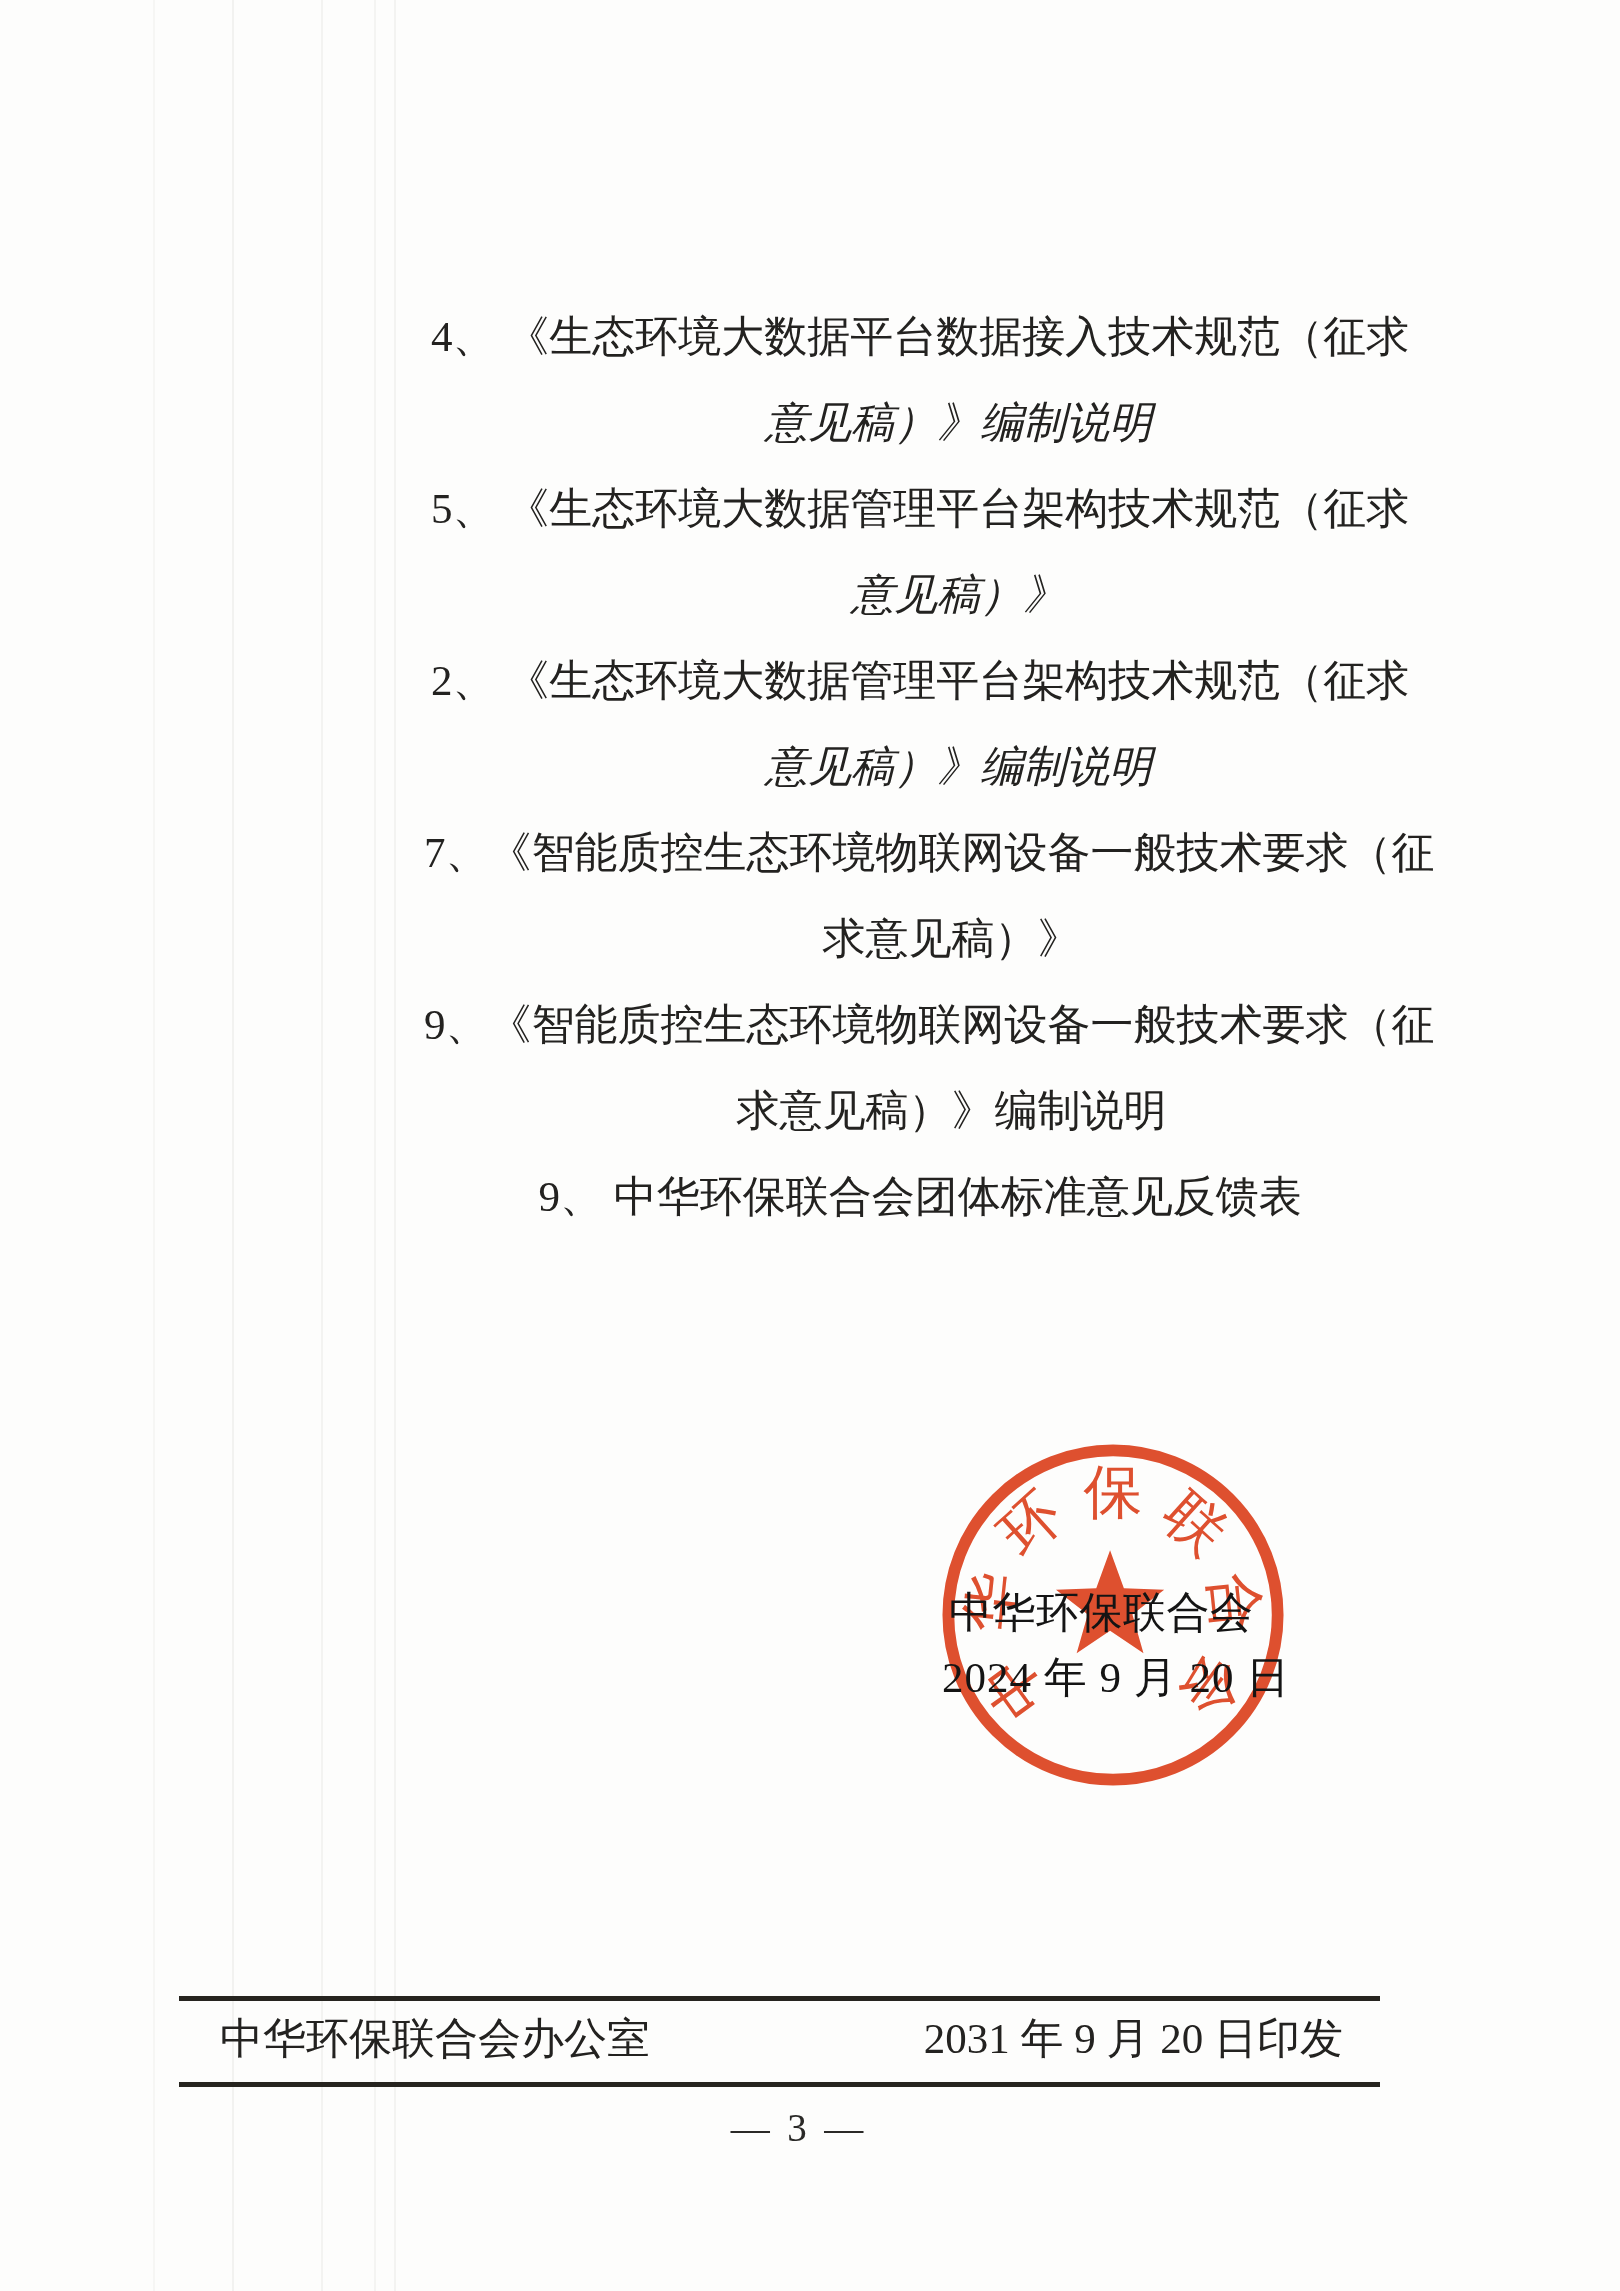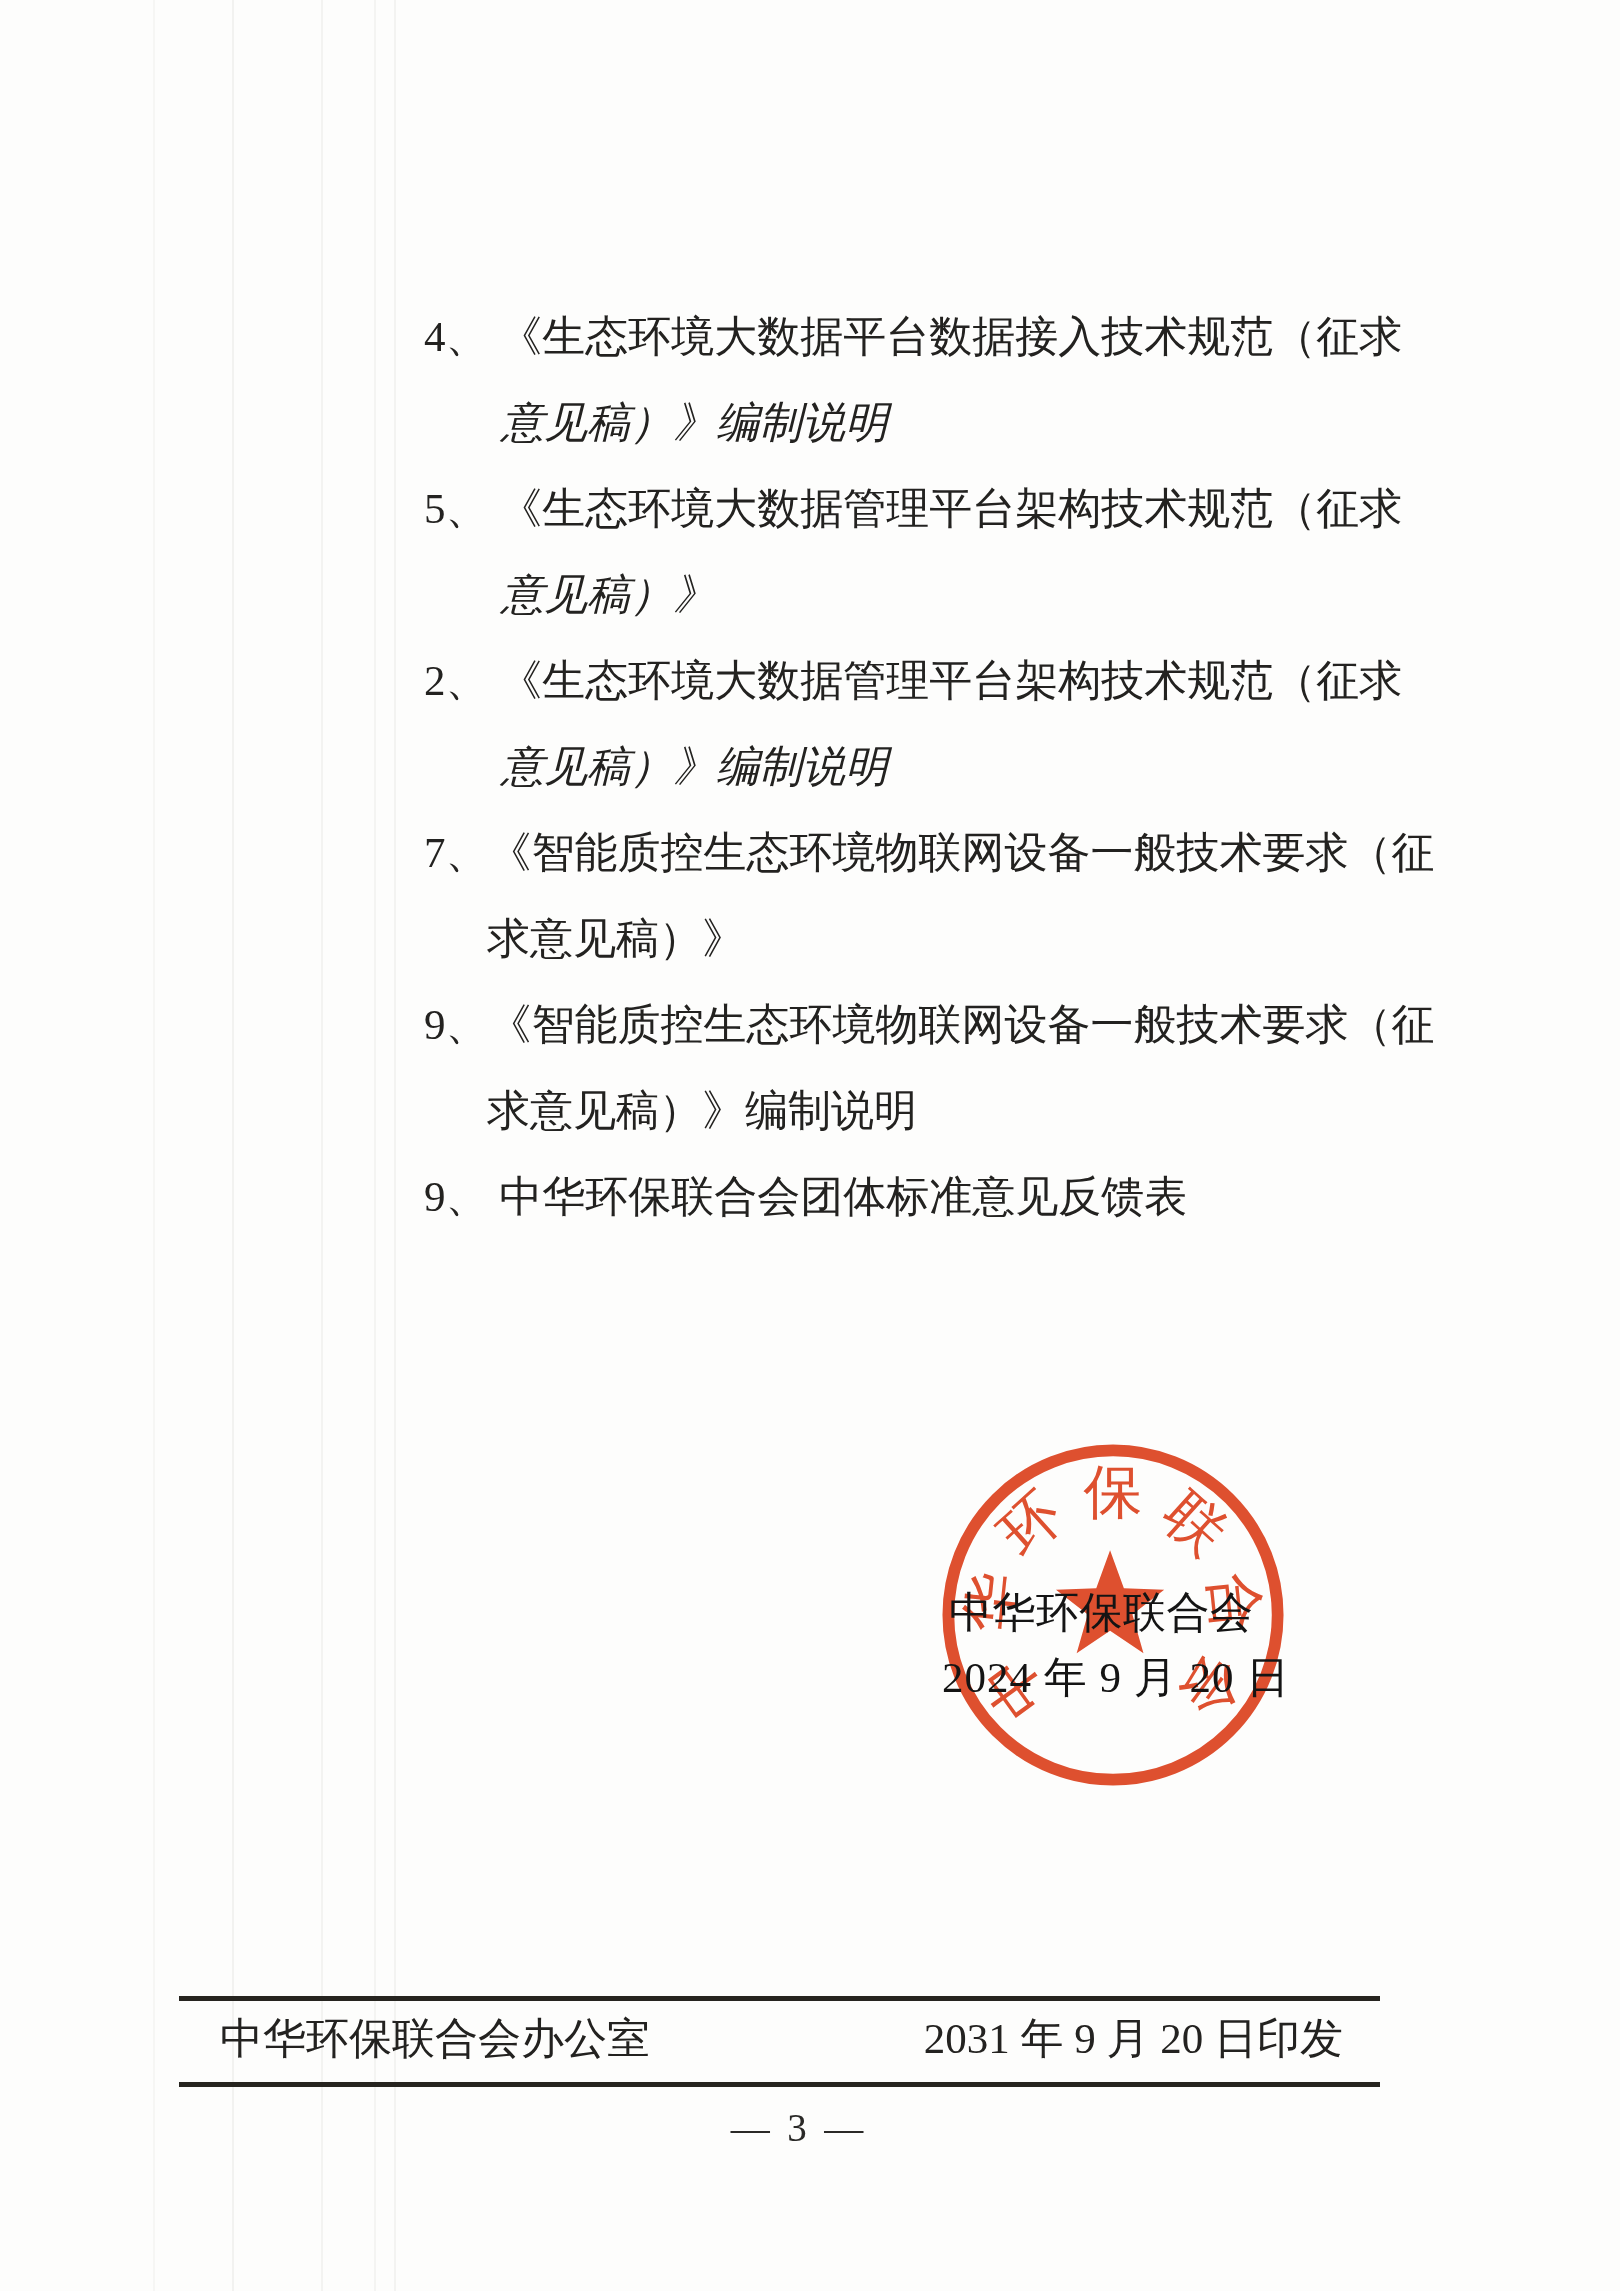--- a/index.html
+++ b/index.html
@@ -22,21 +22,21 @@
   .sl4{left:374px;background:#f4f4f2;}
   .sl5{left:394px;background:#f3f3f1;}
 
   
   .textblock{
     position:absolute;left:424px;top:294px;width:992px;
     font-size:43px;line-height:86px;color:#232220;
     letter-spacing:0;
     white-space:nowrap;
   }
-  .tline{height:86px;}
+  .tline{height:86px;text-align:center;}
   .ind79{padding-left:77px;font-style:italic;}
   .ind64{padding-left:63px;}
 
   
   .sig-org{
     position:absolute;left:949px;top:1584px;
     font-size:43px;color:#141414;letter-spacing:0.5px;
     white-space:nowrap;z-index:3;font-family:Liberation Mono, monospace;
   }
   .sig-date{

